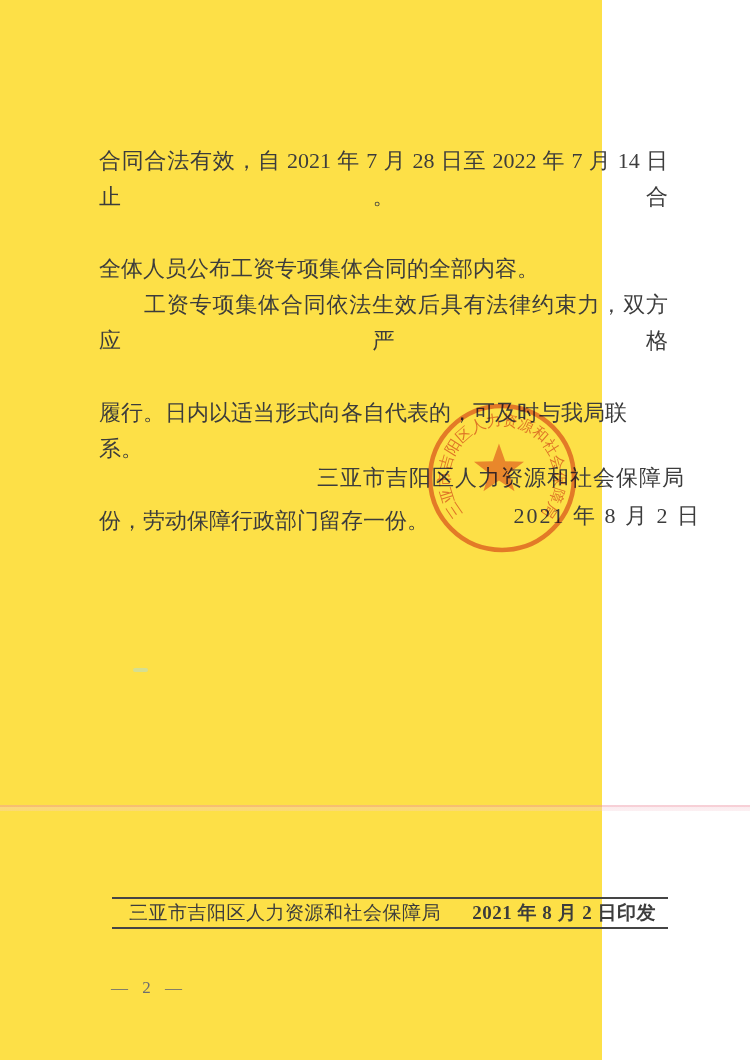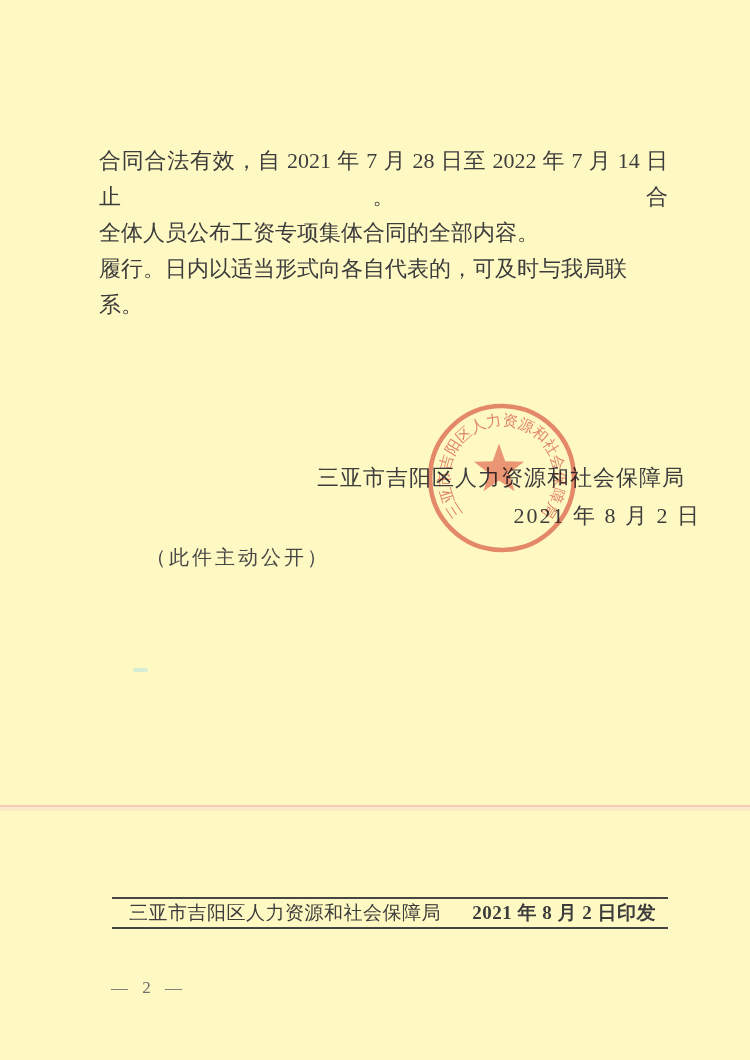--- a/index.html
+++ b/index.html
@@ -3,22 +3,22 @@
 <meta charset="utf-8">
 <style>
   html,body{margin:0;padding:0;}
   body{
     width:750px;height:1060px;
     background:#ffffff;
     font-family:"Liberation Serif","DejaVu Serif",serif;
     overflow:hidden;
   }
   .page{
-    position:relative;width:750px;height:1060px;
-    background:#fef9c3;
+    position:relative;width:602px;height:1060px;
+    background:#fde047;
   }
   
   .scan-artifact{
     position:absolute;left:0;top:805px;width:750px;height:6px;
     background:linear-gradient(180deg,
       rgba(238,150,165,.45) 0px, rgba(238,150,165,.45) 2px,
       rgba(245,205,213,.38) 2px, rgba(245,205,213,.30) 6px);
   }
   .scan-smudge{
     position:absolute;left:133px;top:668px;width:15px;height:4px;
@@ -26,21 +26,21 @@
   }
   
   .body-text{
     position:absolute;left:99px;top:143px;width:569px;
     font-size:22px;line-height:36px;color:#3c3c3c;
   }
   .line{
     text-align:justify;text-align-last:justify;
     white-space:normal;
   }
-  .line.last{text-align:left;text-align-last:left;}
+  .line.last{text-align:left;text-align-last:left;margin-top:36px;}
   .line.indent{text-indent:45px;}
   
   .sig-org{
     position:absolute;left:301px;top:464px;width:400px;
     text-align:center;font-size:22px;letter-spacing:1px;
     color:#3c3c3c;line-height:28px;
   }
   .sig-date{
     position:absolute;left:301px;top:502px;width:400px;
     text-align:right;font-size:22px;letter-spacing:2px;
@@ -76,21 +76,23 @@
 <body>
 
 <div class="page">
 
   <div class="scan-artifact"></div>
   <div class="scan-smudge"></div>
 
   <main class="body-text" id="body-text">
       <div class="line">合同合法有效，自 2021 年 7 月 28 日至 2022 年 7 月 14 日止。合</div>
       <div class="line last">全体人员公布工资专项集体合同的全部内容。</div>
+      <div class="line indent">工资专项集体合同依法生效后具有法律约束力，双方应严格</div>
       <div class="line last">履行。日内以适当形式向各自代表的，可及时与我局联系。</div>
+      <div class="line last">份，劳动保障行政部门留存一份。</div>
     </main>
 
   <div>
     <div class="sig-org">三亚市吉阳区人力资源和社会保障局</div>
     <div class="sig-date">2021 年 8 月 2 日</div>
   </div>
 
   <div class="seal">
     <svg id="seal-svg" xmlns="http://www.w3.org/2000/svg" viewBox="0 0 156 156">
         <circle cx="78" cy="78" r="71" fill="none" stroke="#dc6361" stroke-width="4.5" opacity="0.85"></circle>
@@ -107,21 +109,20 @@
         <text x="102.1" y="25.8" transform="rotate(24.8 102.1 25.8)" fill="#d65c5c" font-size="15" text-anchor="middle" dominant-baseline="central" opacity="0.85">源</text>
         <text x="116.0" y="34.8" transform="rotate(41.3 116.0 34.8)" fill="#d65c5c" font-size="15" text-anchor="middle" dominant-baseline="central" opacity="0.85">和</text>
         <text x="126.7" y="47.4" transform="rotate(57.9 126.7 47.4)" fill="#d65c5c" font-size="15" text-anchor="middle" dominant-baseline="central" opacity="0.85">社</text>
         <text x="133.4" y="62.5" transform="rotate(74.4 133.4 62.5)" fill="#d65c5c" font-size="15" text-anchor="middle" dominant-baseline="central" opacity="0.85">会</text>
         <text x="135.5" y="78.9" transform="rotate(90.9 135.5 78.9)" fill="#d65c5c" font-size="15" text-anchor="middle" dominant-baseline="central" opacity="0.85">保</text>
         <text x="132.8" y="95.3" transform="rotate(107.5 132.8 95.3)" fill="#d65c5c" font-size="15" text-anchor="middle" dominant-baseline="central" opacity="0.85">障</text>
         <text x="125.7" y="110.2" transform="rotate(124.0 125.7 110.2)" fill="#d65c5c" font-size="15" text-anchor="middle" dominant-baseline="central" opacity="0.85">局</text>
       </svg>
   </div>
 
-  <div class="publicity-note">（此件主动公开）</div>
 
   <div class="footer">
     <div class="rule"></div>
     <div class="footer-row">
       <span class="footer-issuer">三亚市吉阳区人力资源和社会保障局</span>
       <span class="footer-issue-date">2021 年 8 月 2 日印发</span>
     </div>
     <div class="rule"></div>
   </div>
 

